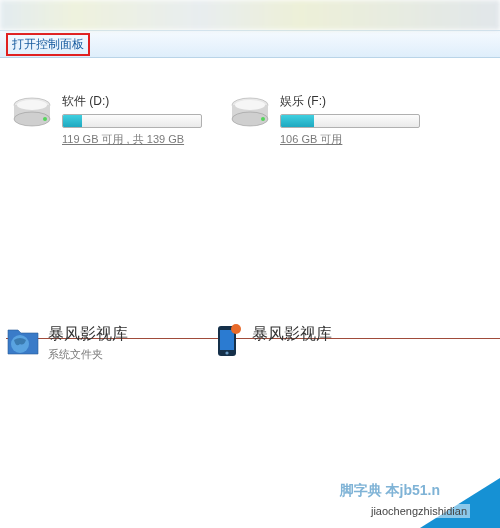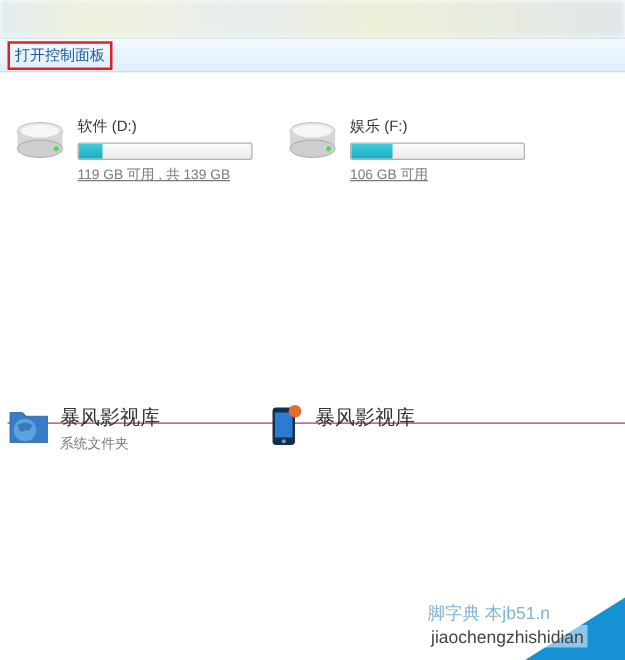--- a/index.html
+++ b/index.html
@@ -127,29 +127,29 @@
   bottom: 0;
   width: 200px;
   height: 70px;
 }
 .wm-text1 {
   position: absolute;
   right: 60px;
   bottom: 28px;
   color: #7fb3d6;
   font-size: 14px;
-  font-weight: normal;
+  font-weight: bold;
   white-space: nowrap;
 }
 .wm-text2 {
   position: absolute;
   right: 30px;
   bottom: 10px;
   color: #444;
-  font-size: 14px;
+  font-size: 11px;
   background: rgba(255,255,255,0.5);
   padding: 1px 3px;
 }
 .wm-triangle {
   position: absolute;
   right: 0;
   bottom: 0;
   width: 0;
   height: 0;
   border-left: 80px solid transparent;

